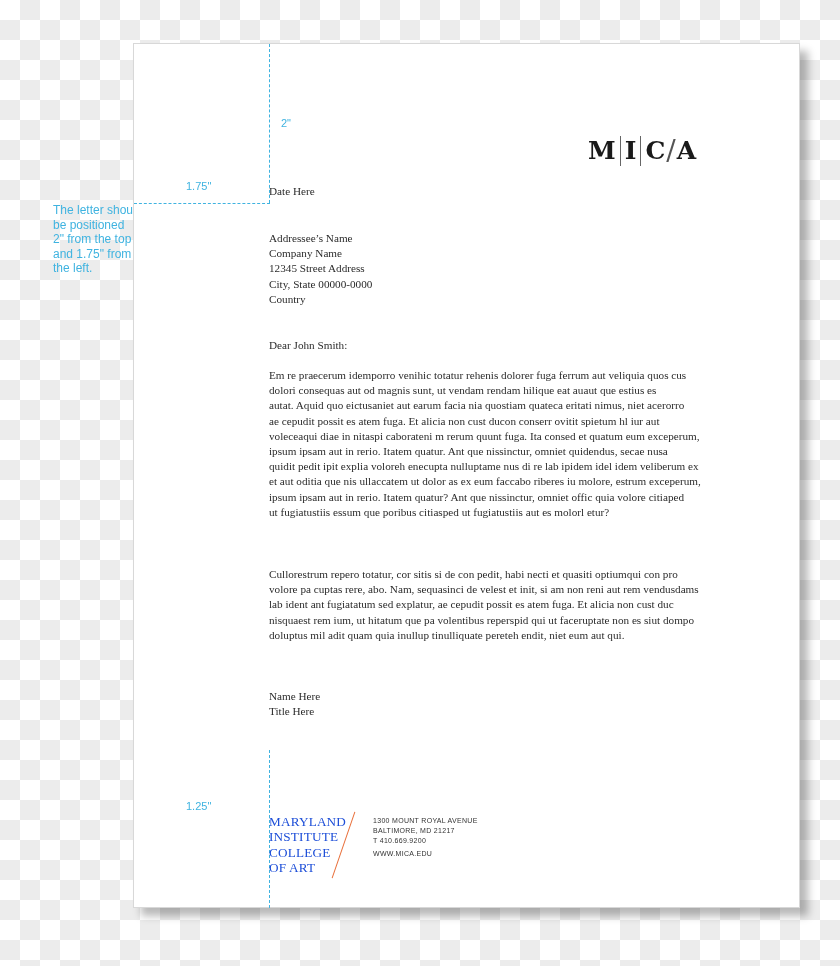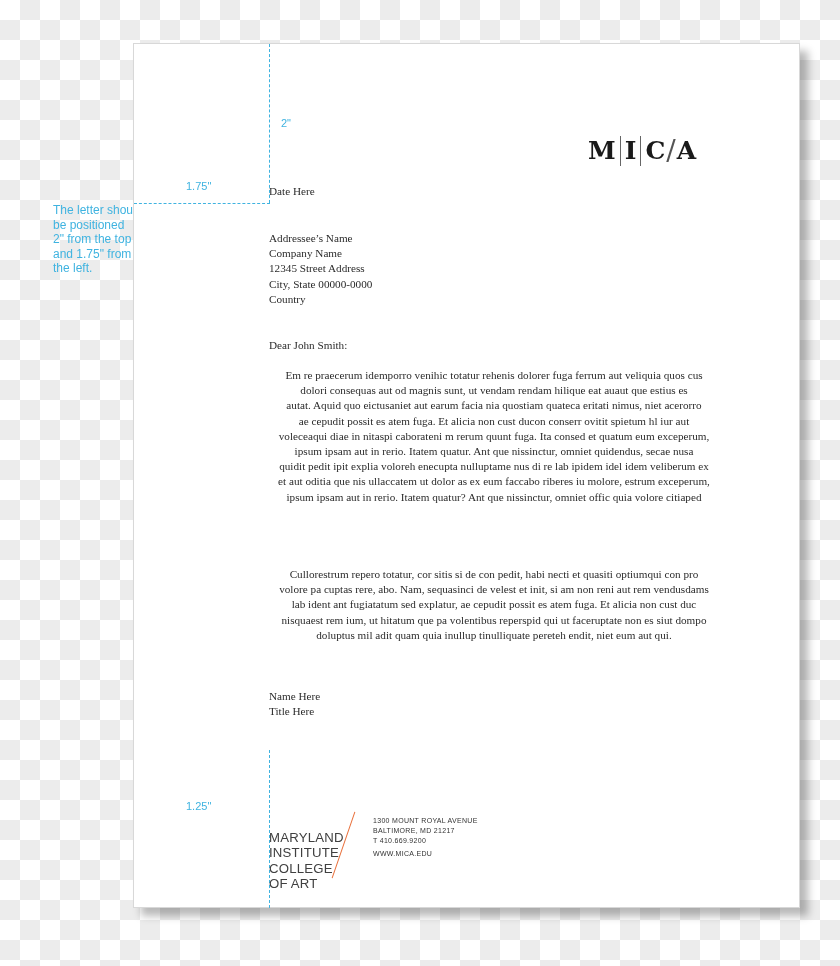--- a/index.html
+++ b/index.html
@@ -87,36 +87,34 @@
     position: absolute;
     left: 269px;
     font-family: "Liberation Serif", serif;
     font-size: 11.2px;
     color: #2b2b2b;
     line-height: 15.2px;
   }
   .addr-line, .sig-line { display: block; }
   .body-para {
     width: 450px;
-    text-align: center;
   }
   .body-para span.line {
     display: block;
     white-space: nowrap;
   }
   .footer-name {
     position: absolute;
     left: 269px;
     top: 814px;
-    color: #404040;
-    font-family: Liberation Sans, sans-serif;
+    color: #1d4ed8;
+    font-family: Liberation Serif, serif;
     font-size: 13.2px;
     line-height: 15.3px;
     letter-spacing: 0.2px;
-    margin-top: 16px;
   }
   .footer-name span { display: block; }
   .footer-slash {
     position: absolute;
     left: 330px;
     top: 810px;
     width: 1.3px;
     height: 70px;
     background: #e86f3a;
     transform-origin: center;
@@ -182,20 +180,21 @@
 <div class="letter body-para" style="top:368px;">
   <span class="line">Em re praecerum idemporro venihic totatur rehenis dolorer fuga ferrum aut veliquia quos cus</span>
   <span class="line">dolori consequas aut od magnis sunt, ut vendam rendam hilique eat auaut que estius es</span>
   <span class="line">autat. Aquid quo eictusaniet aut earum facia nia quostiam quateca eritati nimus, niet acerorro</span>
   <span class="line">ae cepudit possit es atem fuga. Et alicia non cust ducon conserr ovitit spietum hl iur aut</span>
   <span class="line">voleceaqui diae in nitaspi caborateni m rerum quunt fuga. Ita consed et quatum eum exceperum,</span>
   <span class="line">ipsum ipsam aut in rerio. Itatem quatur. Ant que nissinctur, omniet quidendus, secae nusa</span>
   <span class="line">quidit pedit ipit explia voloreh enecupta nulluptame nus di re lab ipidem idel idem veliberum ex</span>
   <span class="line">et aut oditia que nis ullaccatem ut dolor as ex eum faccabo riberes iu molore, estrum exceperum,</span>
   <span class="line">ipsum ipsam aut in rerio. Itatem quatur? Ant que nissinctur, omniet offic quia volore citiaped</span>
+  <span class="line">ut fugiatustiis essum que poribus citiasped ut fugiatustiis aut es molorl etur?</span>
 </div>
 
 <div class="letter body-para" style="top:567px;">
   <span class="line">Cullorestrum repero totatur, cor sitis si de con pedit, habi necti et quasiti optiumqui con pro</span>
   <span class="line">volore pa cuptas rere, abo. Nam, sequasinci de velest et init, si am non reni aut rem vendusdams</span>
   <span class="line">lab ident ant fugiatatum sed explatur, ae cepudit possit es atem fuga. Et alicia non cust duc</span>
   <span class="line">nisquaest  rem ium, ut hitatum  que pa volentibus reperspid qui ut faceruptate non es siut dompo</span>
   <span class="line">doluptus mil adit quam quia inullup tinulliquate pereteh endit, niet eum aut qui.</span>
 </div>
 

